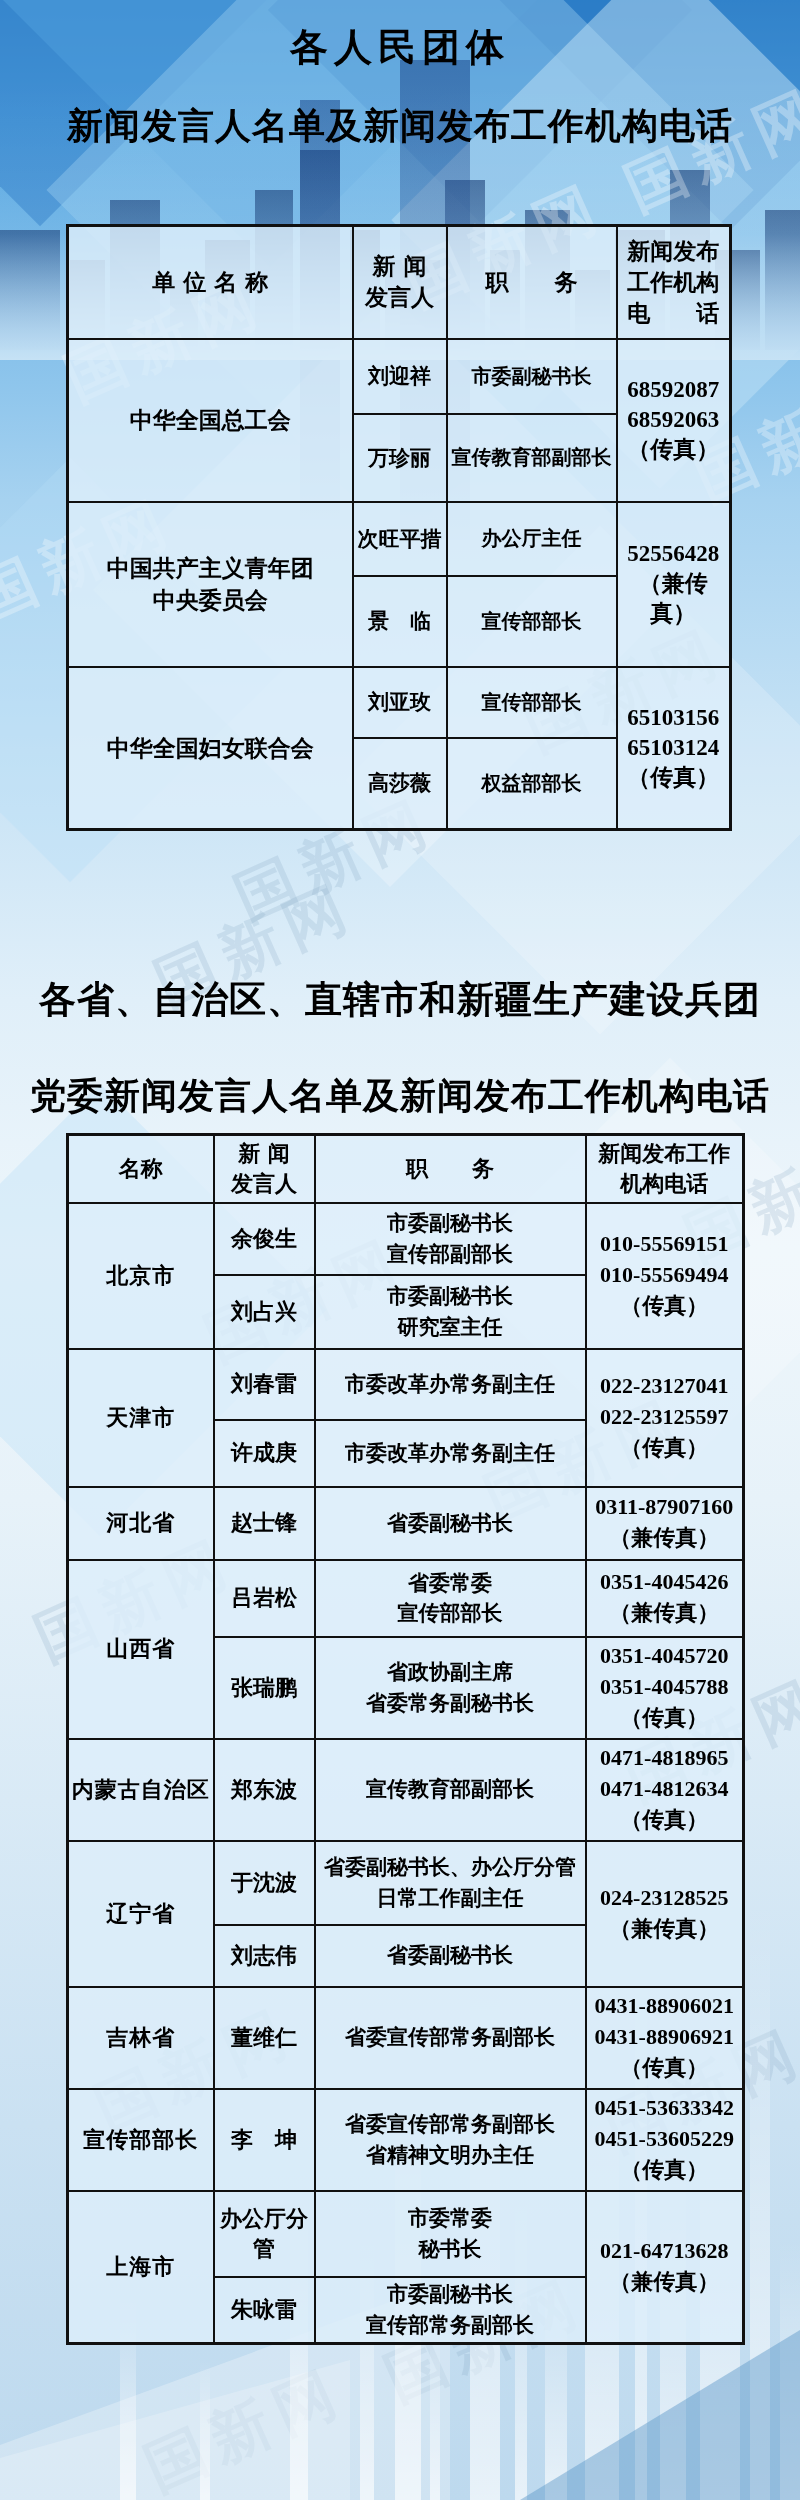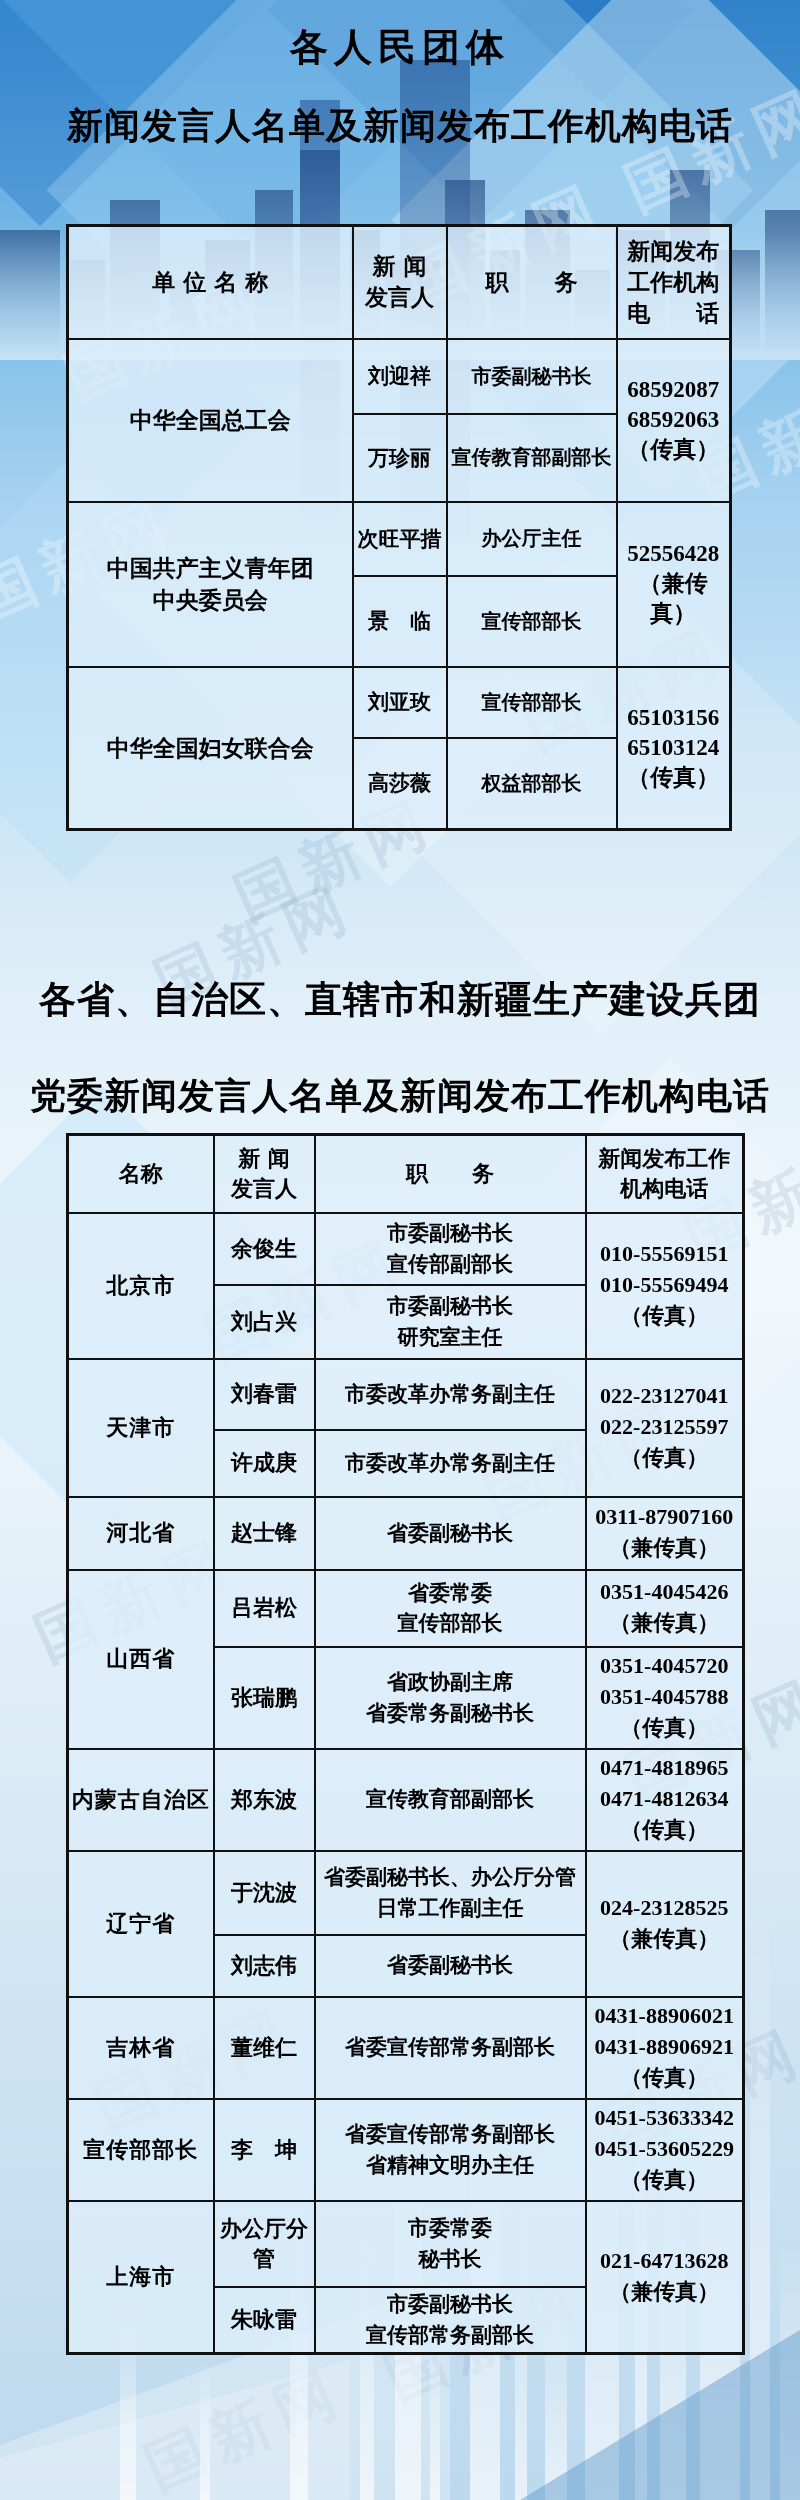--- a/index.html
+++ b/index.html
@@ -179,21 +179,21 @@
   </table>
 
 <table class="t" id="table2">
   <colgroup>
       <col style="width:146px">
       <col style="width:101px">
       <col style="width:271px">
       <col style="width:158px">
     </colgroup>
   <tbody>
-      <tr style="height:78px">
+      <tr style="height:68px">
     <th>名称</th>
     <th>新  闻
 发言人</th>
     <th>职　　务</th>
     <th>新闻发布工作
 机构电话</th>
   </tr>
 
   <tr style="height:72px">
     <td class="name" rowspan="2">北京市</td>

